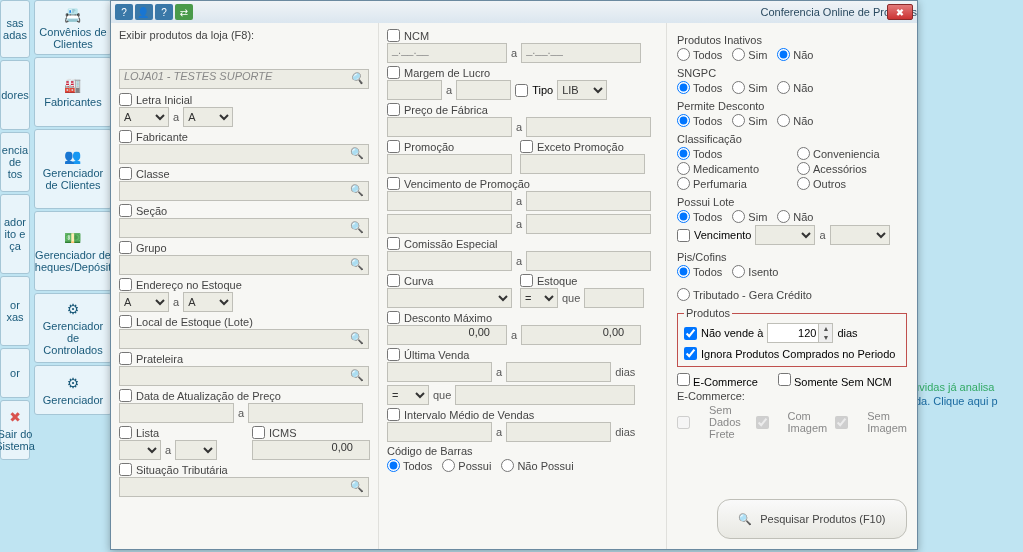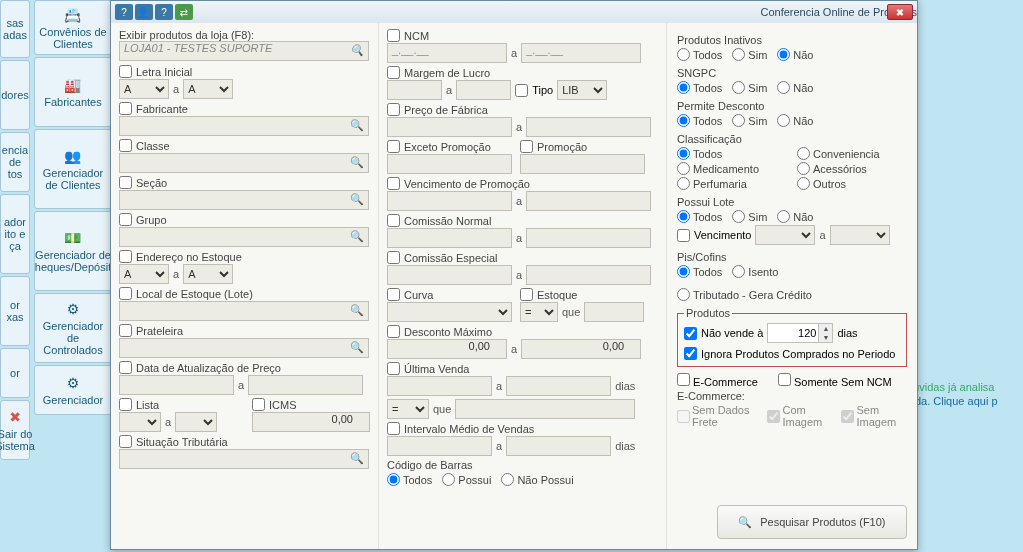--- a/index.html
+++ b/index.html
@@ -48,30 +48,30 @@
 
 fieldset.box { border: 1px solid #c0504d; padding: 4px 6px 6px 6px; margin: 2px 0 6px 0; }
 fieldset.box legend { color: #444; padding: 0 2px; }
 .spin { display: inline-flex; align-items: center; border: 1px solid #bfbfb8; height: 20px; background: #fff; }
 .spin input { border: none; width: 50px; height: 18px; text-align: right; padding-right: 2px; outline: none; }
 .spin .arrows { width: 14px; display: flex; flex-direction: column; border-left: 1px solid #bfbfb8; }
 .spin .arrows span { height: 9px; font-size: 7px; text-align: center; line-height: 9px; color: #555; background: #eee; }
 
 .ecomm-row { display: flex; gap: 20px; align-items: center; }
 .ecomm-opts { display: flex; gap: 8px; margin-top: 2px; }
-.ecomm-opts label { color: #888; display: flex; align-items: center; gap: 2px; font-size: 10px; }
+.ecomm-opts label { color: #888; display: flex; align-items: center; gap: 19px; font-size: 10px; }
 .ecomm-opts input[disabled] + span { color: #888; }
 
-.search-btn { position: absolute; bottom: 10px; left: 10px; right: 10px; height: 34px; border: 1px solid #bfbfb8; background: linear-gradient(#fafafa,#e8e8e2); border-radius: 4px; display: flex; align-items: center; justify-content: center; gap: 8px; color: #444; margin-left: 40px; }
+.search-btn { position: absolute; bottom: 10px; left: 10px; right: 10px; height: 40px; border: 1px solid #bfbfb8; background: linear-gradient(#fafafa,#e8e8e2); border-radius: 13px; display: flex; align-items: center; justify-content: center; gap: 8px; color: #444; margin-left: 40px; }
 .search-btn::before { content: "🔍"; color: #888; }
 
 
 .store-row { margin-bottom: 4px; }
 .store-row .lbl { color: #444; }
-.store-row .tin { width: 100%; color: #888; font-style: italic; }
+.store-row .tin { width: 100%; color: #888; font-style: italic; margin-top: 28px; }
 
 
 .bg-text { position: absolute; right: 6px; top: 380px; width: 110px; color: #3a6; font-size: 11px; line-height: 1.3; }
 </style>
 </head>
 <body>
 
 <div class="ribbon">
   <div class="ribbon-col" style="width:30px">
     <div class="ribbon-btn" style="height:58px">
@@ -300,48 +300,44 @@
         <div class="inputs">
           <div class="tin" style="width:125px"></div>
           <span class="sep">a</span>
           <div class="tin" style="width:125px"></div>
         </div>
       </div>
       <div class="field-row" style="display:flex;gap:8px">
         <div>
           <div class="field-label">
               <input type="checkbox" style="">
-              <span>Exceto Promoção</span>
+              <span>Promoção</span>
             </div>
           <div class="tin" style="width:125px"></div>
         </div>
         <div>
           <div class="field-label">
               <input type="checkbox" style="">
-              <span>Promoção</span>
+              <span>Exceto Promoção</span>
             </div>
           <div class="tin" style="width:125px"></div>
         </div>
       </div>
       <div class="field-row">
         <div class="field-label">
             <input type="checkbox" style="">
             <span>Vencimento de Promoção</span>
           </div>
         <div class="inputs">
           <div class="tin" style="width:125px"></div>
           <span class="sep">a</span>
           <div class="tin" style="width:125px"></div>
         </div>
       </div>
       <div class="field-row">
-        <div class="field-label">
-            <input type="checkbox" style="">
-            <span>Comissão Normal</span>
-          </div>
         <div class="inputs">
           <div class="tin" style="width:125px"></div>
           <span class="sep">a</span>
           <div class="tin" style="width:125px"></div>
         </div>
       </div>
       <div class="field-row">
         <div class="field-label">
             <input type="checkbox" style="">
             <span>Comissão Especial</span>

